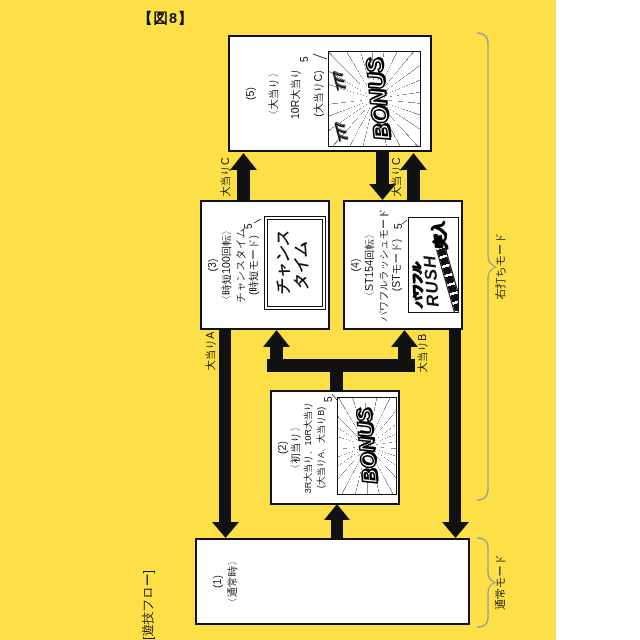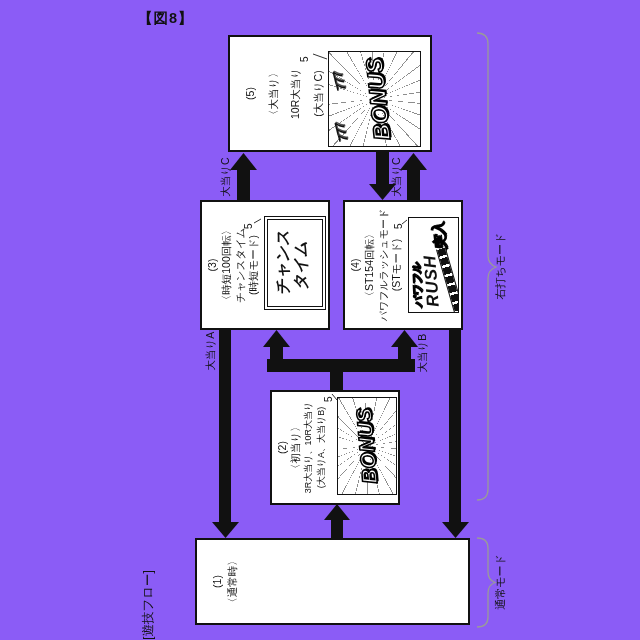--- a/index.html
+++ b/index.html
@@ -1,16 +1,16 @@
 <!DOCTYPE html>
 <html><head>
 <meta charset="utf-8">
 <style>
   html,body{margin:0;padding:0;background:#fff;}
-  #stage{position:relative;width:640px;height:640px;background:#8b5cf6;overflow:hidden;
+  #stage{position:relative;width:556px;height:640px;background:#fde047;overflow:hidden;
          font-family:"Liberation Sans","DejaVu Sans",sans-serif;color:#111;}
   .fig-label{position:absolute;left:138px;top:9px;font-size:14.5px;font-weight:bold;letter-spacing:1px;}
   
   #scene{position:absolute;left:0;top:0;width:640px;height:640px;transform:rotate(-90deg);}
   .abs{position:absolute;}
   .box{position:absolute;border:2px solid #111;background:#fff;box-sizing:border-box;text-align:center;}
   .bl{font-size:10.5px;line-height:14px;white-space:nowrap;}
   .box1{padding-top:13px;} .box1 .bl{line-height:15px;}
   .box2{padding-top:4px;} .box2 .bl{line-height:13px;}
   .box2 .sm{font-size:9px;}

